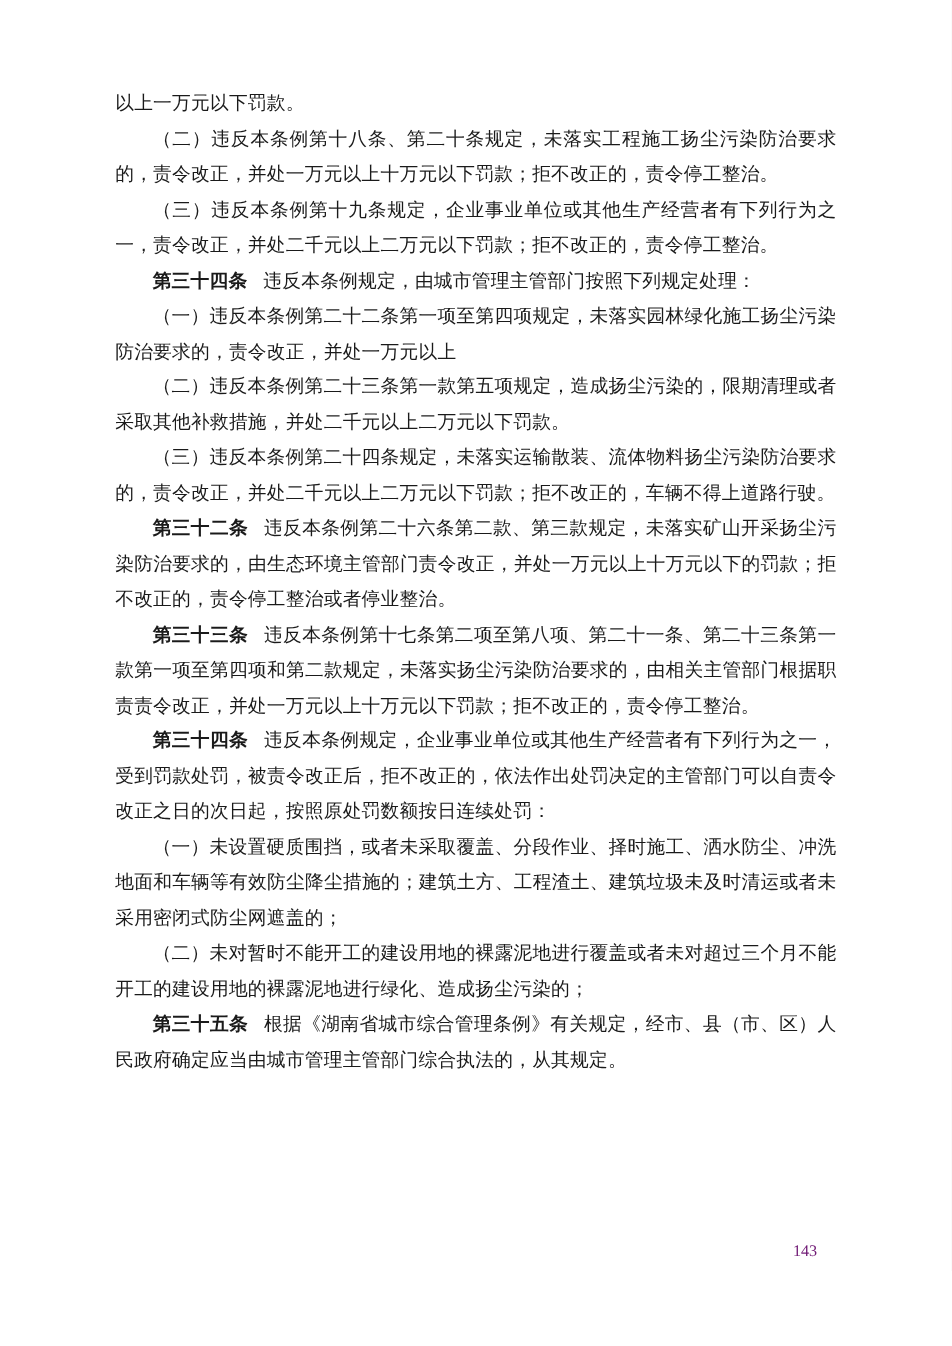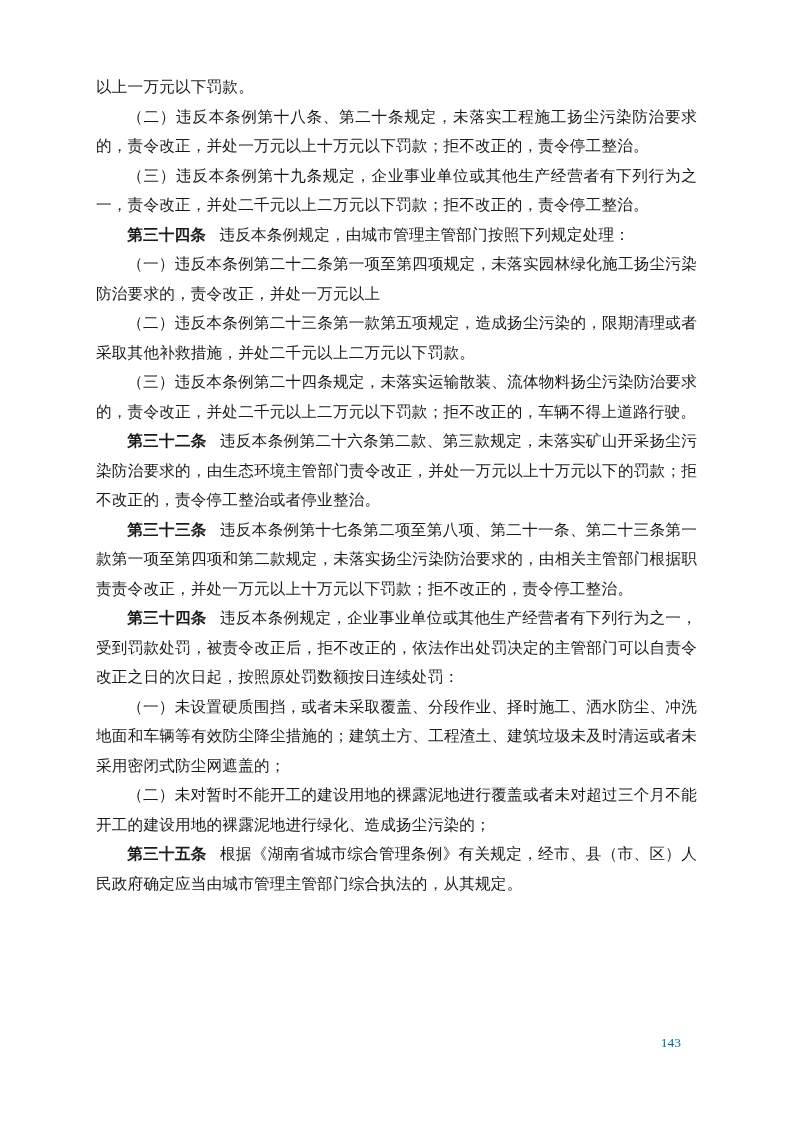--- a/index.html
+++ b/index.html
@@ -39,21 +39,21 @@
   .article-label {
     font-weight: bold;
     margin-right: 0.85em;
   }
   .page-number {
     position: absolute;
     top: 1034px;
     right: 112px;
     font-size: 13.5px;
     line-height: 18px;
-    color: #0369a1;
+    color: #701a75;
   }
 </style>
 </head>
 <body>
 
 <div class="page">
   <div class="content">
 
     <p class="para">以上一万元以下罚款。</p>
 

